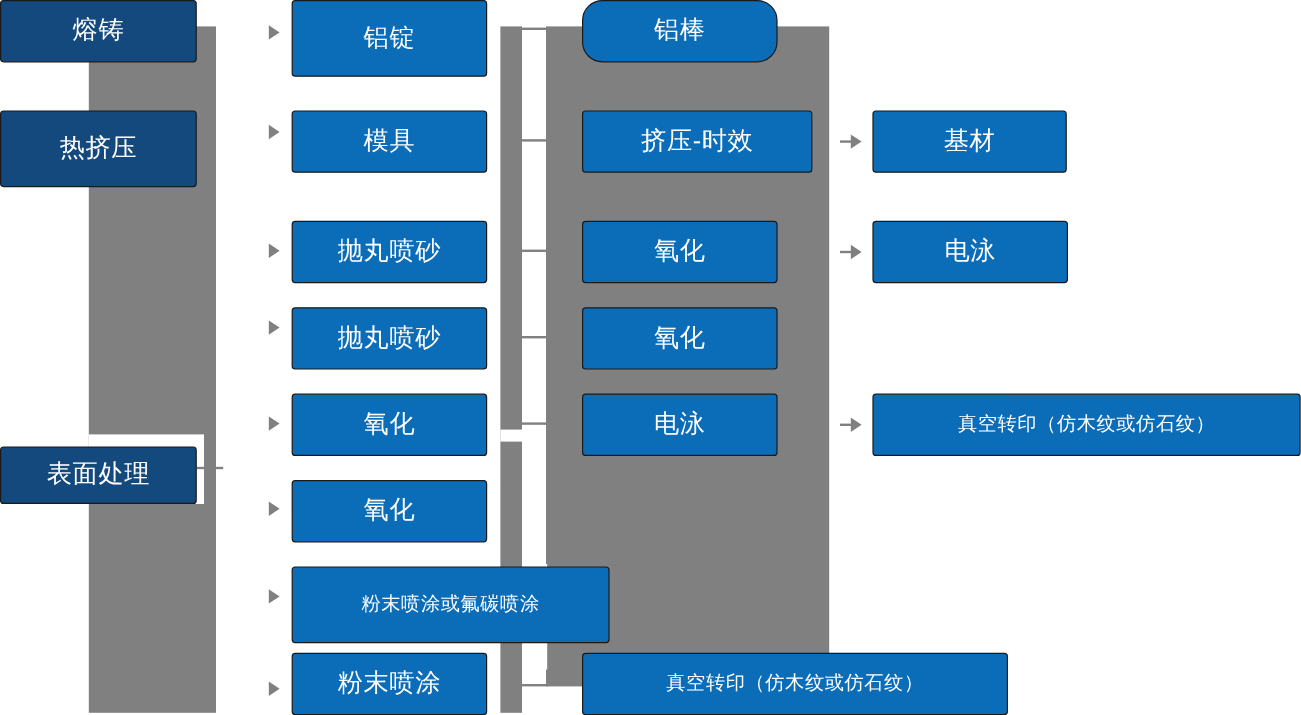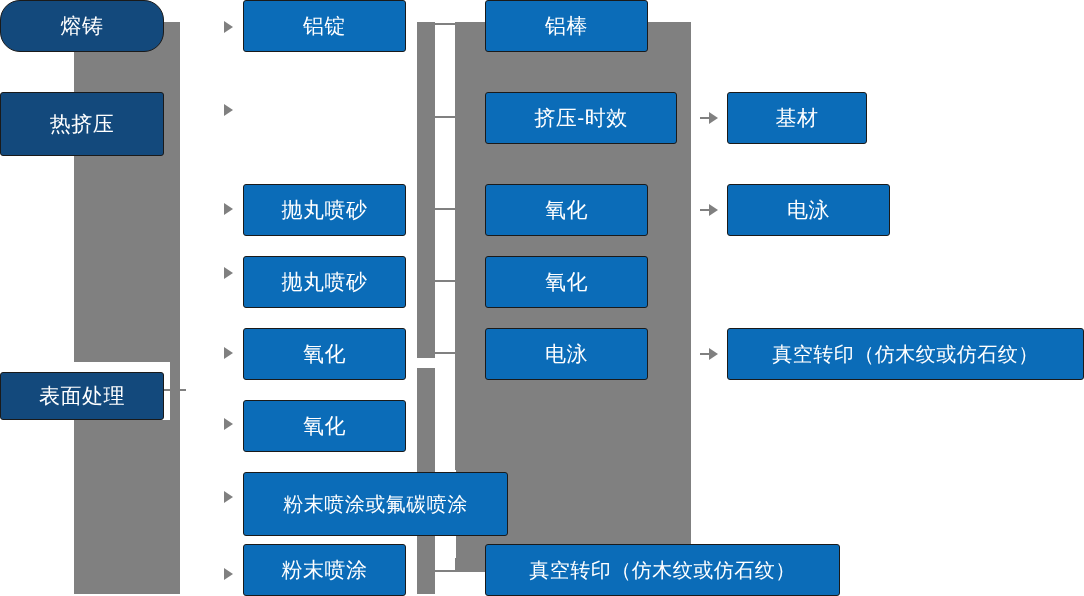--- a/index.html
+++ b/index.html
@@ -36,21 +36,21 @@
     color:#ffffff;
     border:1px solid #1a1a1a;
     border-radius:3px;
     text-align:center;
     line-height:1.1;
     white-space:nowrap;
     letter-spacing:0.5px;
   }
   .box.dark{background:#13497c;font-size:21px;}
   .box.bright{background:#0b6cb8;font-size:21px;}
-  .box.bright.wide{font-size:20px;}
+  .box.bright.wide{font-size:16px;}
 </style>
 </head>
 <body>
 
 <div id="canvas">
 
   <div class="gray" style="left:74px;top:22px;width:106px;height:572px;"></div>
 
   <div class="gapline" style="left:74px;top:362px;width:96px;height:58px;"></div>
 
@@ -85,52 +85,53 @@
 
   <div class="stem" style="left:700px;top:117px;width:10px;height:2px;"></div>
   <div class="arrow" style="left:709px;top:112px;"></div>
 
   <div class="stem" style="left:700px;top:209px;width:10px;height:2px;"></div>
   <div class="arrow" style="left:709px;top:204px;"></div>
 
   <div class="stem" style="left:700px;top:353px;width:10px;height:2px;"></div>
   <div class="arrow" style="left:709px;top:348px;"></div>
 
-  <div class="box dark" style="left:0px;top:0px;width:164px;height:52px;border-radius:20px;">熔铸</div>
+  <div class="box dark" style="left:0px;top:0px;width:164px;height:52px;">熔铸</div>
 
   <div class="box dark" style="left:0px;top:92px;width:164px;height:64px;">热挤压</div>
 
   <div class="box dark" style="left:0px;top:372px;width:164px;height:48px;">表面处理</div>
 
-  <div class="box bright" style="left:243px;top:0px;width:163px;height:52px;">铝锭</div>
+  <div class="box bright" style="left:243px;top:0px;width:163px;height:64px;">铝锭</div>
 
+  <div class="box bright" style="left:243px;top:92px;width:163px;height:52px;">模具</div>
 
   <div class="box bright" style="left:243px;top:184px;width:163px;height:52px;">抛丸喷砂</div>
 
   <div class="box bright" style="left:243px;top:256px;width:163px;height:52px;">抛丸喷砂</div>
 
   <div class="box bright" style="left:243px;top:328px;width:163px;height:52px;">氧化</div>
 
   <div class="box bright" style="left:243px;top:400px;width:163px;height:52px;">氧化</div>
 
   <div class="box bright wide" style="left:243px;top:472px;width:265px;height:64px;">粉末喷涂或氟碳喷涂</div>
 
   <div class="box bright" style="left:243px;top:544px;width:163px;height:52px;text-align:center;">粉末喷涂</div>
 
-  <div class="box bright" style="left:485px;top:0px;width:163px;height:52px;">铝棒</div>
+  <div class="box bright" style="left:485px;top:0px;width:163px;height:52px;border-radius:17px;">铝棒</div>
 
   <div class="box bright" style="left:485px;top:92px;width:192px;height:52px;">挤压-时效</div>
 
   <div class="box bright" style="left:485px;top:184px;width:163px;height:52px;">氧化</div>
 
   <div class="box bright" style="left:485px;top:256px;width:163px;height:52px;">氧化</div>
 
   <div class="box bright" style="left:485px;top:328px;width:163px;height:52px;">电泳</div>
 
   <div class="box bright wide" style="left:485px;top:544px;width:355px;height:52px;">真空转印（仿木纹或仿石纹）</div>
 
-  <div class="box bright" style="left:727px;top:92px;width:140px;height:52px;">基材</div>
+  <div class="box bright" style="left:727px;top:92px;width:162px;height:52px;">基材</div>
 
   <div class="box bright" style="left:727px;top:184px;width:163px;height:52px;">电泳</div>
 
   <div class="box bright wide" style="left:727px;top:328px;width:357px;height:52px;">真空转印（仿木纹或仿石纹）</div>
 
 </div>
 
 </body></html>

